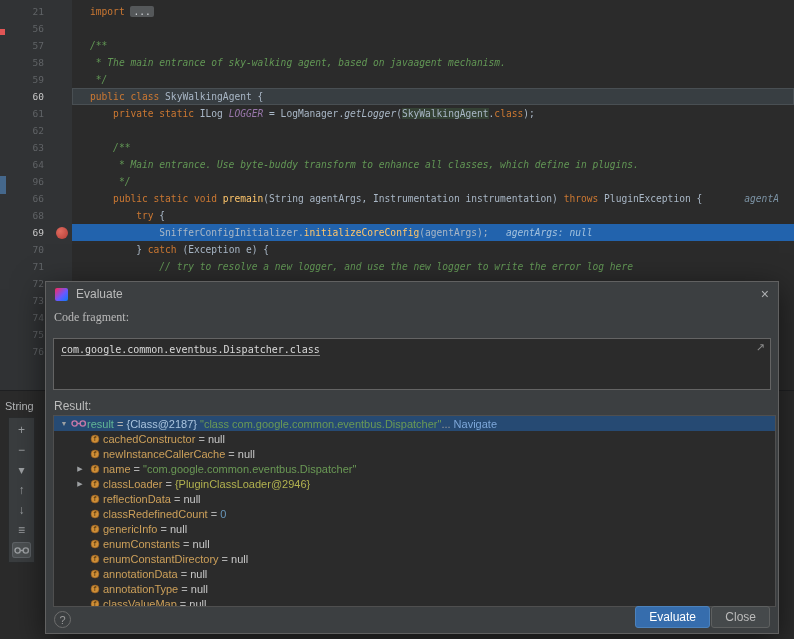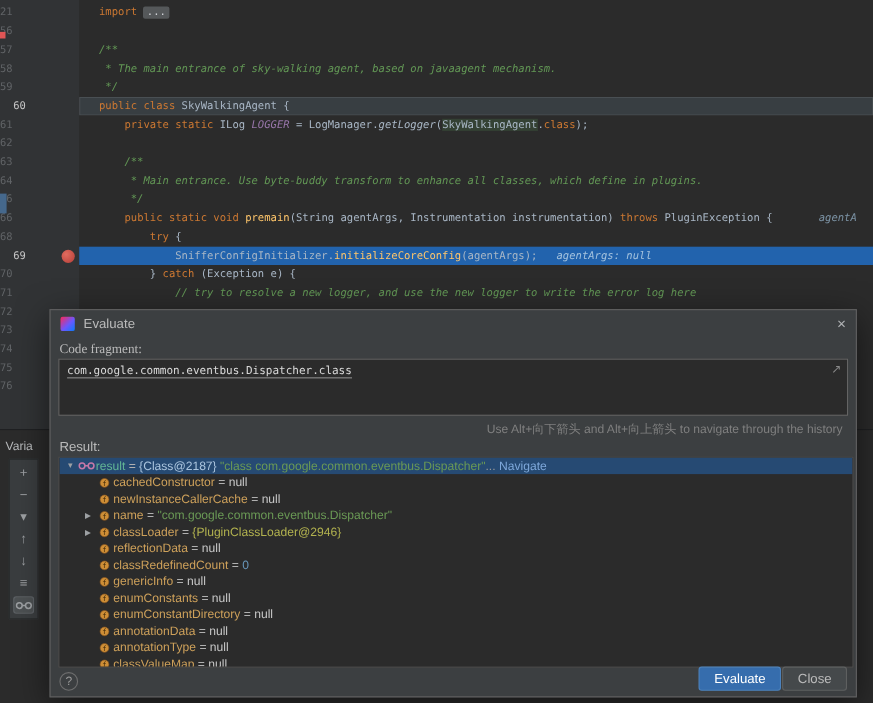--- a/index.html
+++ b/index.html
@@ -7,21 +7,21 @@
   body { font-family:"Liberation Sans", sans-serif; position:relative; }
   #stage { position:absolute; inset:0; width:794px; height:639px; background:#2b2b2b; overflow:hidden; }
 
   
   #editor { position:absolute; left:0; top:0; width:794px; height:390px;
             font-family:"DejaVu Sans Mono", monospace; font-size:9.6px; overflow:hidden; }
   #editor::before { content:""; position:absolute; left:0; top:0; width:72px; height:100%; background:#313335; }
   #editor-lines { position:relative; padding-top:3px; }
   .ed-row { position:relative; display:flex; height:17px; line-height:17px; white-space:pre; overflow:hidden; }
   .gut { width:72px; flex:0 0 72px; display:flex; position:relative; z-index:2; }
-  .lnum { width:44px; color:#606366; font-size:9.5px; }
+  .lnum { width:44px; text-align:right; color:#606366; font-size:9.5px; }
   .caret-line .lnum, .exec-line .lnum { color:#c7c7c7;padding-left:12px; }
   .code { flex:1; padding-left:18px; color:#a9b7c6; }
   .caret-line .code { background:#383e42; box-shadow: inset 0 0 0 1px rgba(255,255,255,.09); }
   .exec-line .code { background:#2263ad; }
   .seg-k { color:#cc7832; }
   .seg-t { color:#a9b7c6; }
   .seg-c { color:#629755; font-style:italic; }
   .seg-m { color:#ffc66b; }
   .seg-sm { color:#ffc66b; }
   .seg-f { color:#9876aa; font-style:italic; }
@@ -49,21 +49,21 @@
   
   #dialog { position:absolute; left:45px; top:281px; width:734px; height:353px; background:#3c3f41;
             border:1px solid #616161; box-shadow:0 8px 30px rgba(0,0,0,.55); z-index:10;
             font-size:12px; color:#bbbbbb; }
   #dlg-titlebar { position:absolute; top:0; left:0; right:0; height:24px; display:flex; align-items:center; padding:0 9px; }
   #dlg-icon { width:13px; height:13px; border-radius:2px; flex:0 0 13px;
               background: linear-gradient(135deg, #fe2857, #6b57ff 55%, #087cfa); }
   #dlg-title { margin-left:8px; color:#bbbbbb; font-size:12px; }
   #dlg-close { margin-left:auto; color:#afb1b3; font-size:14px; }
   #lbl-fragment { position:absolute; top:28px; left:8px;font-family:Liberation Serif, serif; }
-  #code-input { position:absolute; top:44px; left:7px; right:7px; height:52px; background:#2b2b2b;
+  #code-input { position:absolute; top:56px; left:7px; right:7px; height:52px; background:#2b2b2b;
                 border:1px solid #646464; font-family:"DejaVu Sans Mono", monospace; font-size:10px;
                 color:#dadada; padding:5px 7px; }
   #code-input .frag { border-bottom:1px solid #8c8c8c; white-space:pre; }
   #expand-icon { position:absolute; top:2px; right:5px; color:#8a8a8a; font-size:11px;
                  font-family:"DejaVu Sans", sans-serif; }
   #history-hint { position:absolute; top:101px; right:12px; font-size:11px; color:#7f7f7f; }
   #lbl-result { position:absolute; top:117px; left:8px; }
   #result-tree { position:absolute; top:133px; left:7px; right:2px; height:192px; background:#2b2b2b;
                  border:1px solid #4f4f4f; overflow:hidden; font-size:11px; }
   .tree-row { display:flex; align-items:center; height:15px; white-space:pre; padding-left:4px; }
@@ -116,21 +116,21 @@
         <div class="ed-row"><div class="gut"><span class="lnum">73</span></div><div class="code"></div></div>
         <div class="ed-row"><div class="gut"><span class="lnum">74</span></div><div class="code"></div></div>
         <div class="ed-row"><div class="gut"><span class="lnum">75</span></div><div class="code"></div></div>
         <div class="ed-row"><div class="gut"><span class="lnum">76</span></div><div class="code"></div></div>
       </div>
     <div id="marker-red"></div>
     <div id="marker-blue"></div>
   </div>
 
   <div id="debug-panel">
-    <div id="variables-tab">Varia</div>
+    <div id="variables-tab">String</div>
     <div id="debug-strip">
         <div class="strip-icon">+</div>
         <div class="strip-icon">−</div>
         <div class="strip-icon">▾</div>
         <div class="strip-icon">↑</div>
         <div class="strip-icon">↓</div>
         <div class="strip-icon">≡</div>
         <div class="strip-icon boxed">
           <svg width="16" height="9" viewBox="0 0 16 9">
             <circle cx="3.6" cy="4.5" r="2.6" fill="none" stroke="#9da0a3" stroke-width="1.4"></circle>
@@ -145,21 +145,20 @@
     <div id="dlg-titlebar">
       <div id="dlg-icon"></div>
       <span id="dlg-title">Evaluate</span>
       <span id="dlg-close">×</span>
     </div>
     <div id="lbl-fragment">Code fragment:</div>
     <div id="code-input">
       <span class="frag">com.google.common.eventbus.Dispatcher.class</span>
       <span id="expand-icon">↗</span>
     </div>
-    <div id="history-hint">Use Alt+向下箭头 and Alt+向上箭头 to navigate through the history</div>
     <div id="lbl-result">Result:</div>
     <div id="result-tree">
         <div class="tree-row selected"><span class="chev">▼</span><span class="vicon"><svg width="16" height="9" viewBox="0 0 16 9">
               <circle cx="3.6" cy="4.5" r="2.6" fill="none" stroke="#c678a8" stroke-width="1.4"></circle>
               <circle cx="11.8" cy="4.5" r="2.6" fill="none" stroke="#c678a8" stroke-width="1.4"></circle>
               <path d="M6.3 4.5h3" stroke="#c678a8" stroke-width="1.4" fill="none"></path>
             </svg></span><span class="vname-res">result</span><span class="vp-eq"> = </span><span class="vp-ref">{Class@2187} </span><span class="vp-str">"class com.google.common.eventbus.Dispatcher"</span><span class="vp-dots">... </span><span class="vp-link">Navigate</span></div>
         <div class="tree-row child"><span class="chev"></span><span class="vicon"><svg width="10" height="10" viewBox="0 0 10 10">
               <circle cx="5" cy="5" r="4" fill="#CE8E36" stroke="#8a5520" stroke-width="0.6"></circle>
               <text x="5" y="7.4" font-size="6.5" fill="#3d2607" text-anchor="middle" font-family="DejaVu Sans Mono, monospace">f</text>

